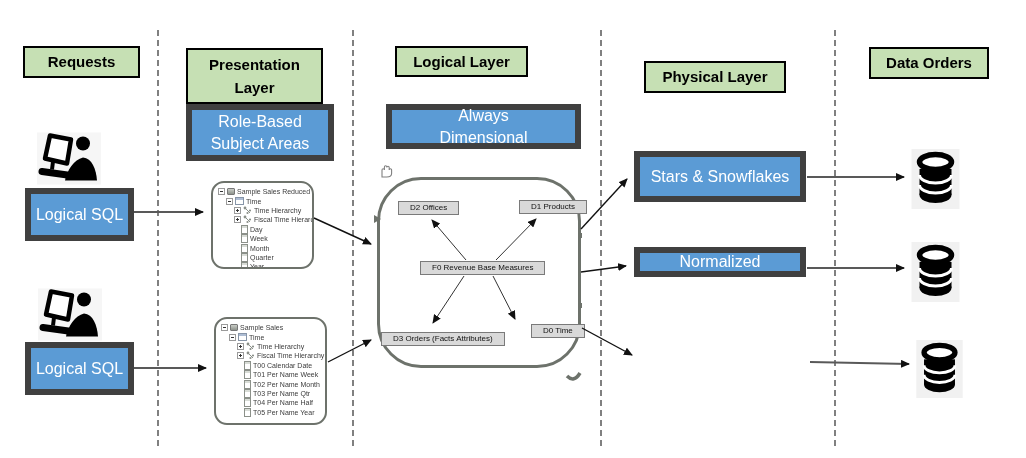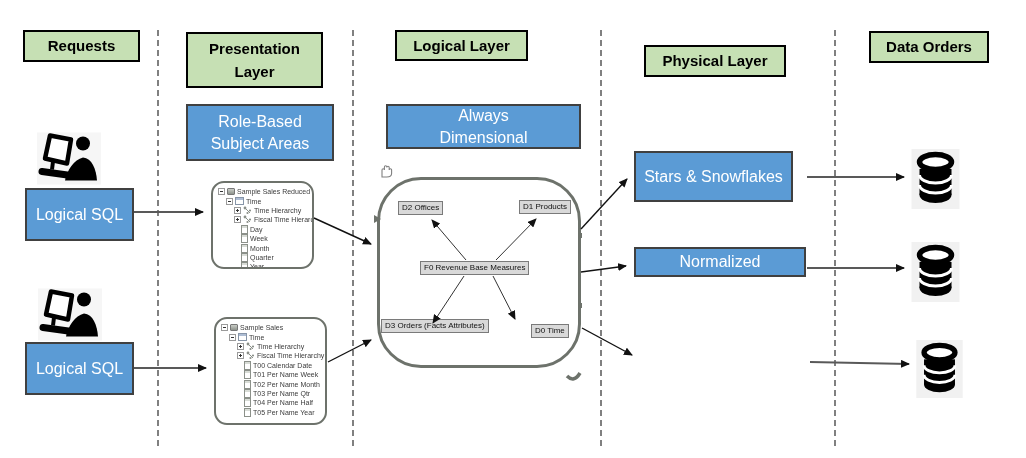--- a/index.html
+++ b/index.html
@@ -2,41 +2,41 @@
 <html><head>
 <meta charset="utf-8">
 <style>
   html,body{margin:0;padding:0;background:#fff;}
   #canvas{position:relative;width:1026px;height:458px;background:#fff;overflow:hidden;
           font-family:"Liberation Sans",sans-serif;}
   .sep{position:absolute;top:30px;height:417px;width:2px;
        background:repeating-linear-gradient(to bottom,#808080 0 6px,transparent 6px 10px);}
   .hdr{position:absolute;background:#C6E0B4;border:2px solid #000;box-sizing:border-box;
        display:flex;align-items:center;justify-content:center;text-align:center;
-       font-weight:bold;font-size:15px;color:#000;line-height:1.55;}
-  .blue{position:absolute;background:#5B9BD5;border:2px solid #404040;box-sizing:border-box;
+       font-weight:bold;font-size:15px;color:#000;line-height:1.55;margin-top:16px;}
+  .blue{position:absolute;background:#5B9BD5;border:6px solid #404040;box-sizing:border-box;
         display:flex;align-items:center;justify-content:center;text-align:center;
         color:#fff;font-size:16px;line-height:1.35;}
   .blue .inner{max-width:122px;}
   .tree{position:absolute;background:#fff;border:2.5px solid #6d726b;border-radius:13px;
         box-sizing:border-box;padding:4px 2px 2px 4px;overflow:hidden;}
   .trow{display:flex;align-items:center;gap:2px;height:9.4px;font-size:7px;color:#3c3c3c;white-space:nowrap;}
   .pl0{padding-left:1px}.pl1{padding-left:9px}.pl2{padding-left:17px}.pl3{padding-left:24px}
   .exp{box-sizing:border-box;width:7px;height:7px;border:1px solid #9a9a9a;background:#fff;position:relative;flex:none;}
   .exp::before{content:"";position:absolute;left:1px;right:1px;top:2px;height:1px;background:#333;}
   .exp.plus::after{content:"";position:absolute;top:1px;bottom:1px;left:2px;width:1px;background:#333;}
   .ico{flex:none;display:inline-block;box-sizing:border-box;}
   .ico-root{width:8px;height:7px;background:linear-gradient(#c9cdc7,#8e938c);border:1px solid #777;border-radius:1px;}
   .ico-table{width:9px;height:8px;background:#fff;border:1px solid #8795a8;box-shadow:inset 0 2px 0 #aebdd4;}
   .ico-col{width:7px;height:9px;background:#fff;border:1px solid #8b9089;box-shadow:inset 0 2px 0 #d8dcd6;}
   .tlabel{white-space:nowrap;}
   .schema-panel{position:absolute;left:377px;top:177px;width:204px;height:191px;
         background:#fff;border:3px solid #6d726b;border-radius:44px;box-sizing:border-box;}
   .node{position:absolute;background:#D9D9D9;border:1px solid #7a7a7a;color:#111;
-        font-size:8px;padding:2px 3px;white-space:nowrap;line-height:1;}
+        font-size:8px;padding:2px 11px;white-space:nowrap;line-height:1;}
   .person,.db{position:absolute;}
   svg.overlay{position:absolute;left:0;top:0;pointer-events:none;}
 </style>
 </head>
 <body>
 
 <div id="canvas">
 
   <div class="sep" style="left:157px"></div>
   <div class="sep" style="left:352px"></div>
@@ -87,21 +87,21 @@
     </div>
   <div class="blue" style="left:25px;top:342px;width:109px;height:53px">
       <span>Logical SQL</span>
     </div>
   <div class="blue" style="left:186px;top:104px;width:148px;height:57px">
       <span class="inner">Role-Based Subject Areas</span>
     </div>
   <div class="blue" style="left:386px;top:104px;width:195px;height:45px">
       <span class="inner" style="max-width:110px">Always Dimensional</span>
     </div>
-  <div class="blue" style="left:634px;top:151px;width:159px;height:51px">
+  <div class="blue" style="left:634px;top:151px;width:172px;height:51px">
       <span>Stars &amp; Snowflakes</span>
     </div>
   <div class="blue" style="left:634px;top:247px;width:172px;height:30px">
       <span>Normalized</span>
     </div>
 
   <div class="tree" style="left:211px;top:181px;width:103px;height:88px">
     <div class="trow pl0">
         <span class="exp"></span>
         <span class="ico ico-root"></span>
@@ -211,21 +211,21 @@
       </div>
   </div>
 
   <div class="schema-panel"></div>
   <svg style="position:absolute;left:377px;top:162px" width="18" height="16" viewBox="0 0 18 16">
     <path d="M5,15 V8 a1.2,1.2 0 0 1 2.4,0 V5 a1.2,1.2 0 0 1 2.4,0 v0.5 a1.2,1.2 0 0 1 2.4,0 V8 a1.2,1.2 0 0 1 2.4,0 v3.5 c0,2.2 -2.2,3.5 -4.8,3.5 z" fill="#fff" stroke="#808080" stroke-width="1.1"></path>
   </svg>
   <div class="node" style="left:398px;top:201px"><span>D2 Offices</span></div>
   <div class="node" style="left:519px;top:200px"><span>D1 Products</span></div>
   <div class="node" style="left:420px;top:261px"><span>F0 Revenue Base Measures</span></div>
-  <div class="node" style="left:381px;top:319px"><span>D3 Orders (Facts Attributes)</span></div>
+  <div class="node" style="left:381px;top:332px"><span>D3 Orders (Facts Attributes)</span></div>
   <div class="node" style="left:531px;top:324px"><span>D0 Time</span></div>
 
   <div class="db" style="left:911px;top:149px">
     <svg width="49" height="60" viewBox="0 0 48 60">
         <rect width="48" height="60" fill="#f1f1f1"></rect>
         <ellipse cx="24" cy="46" rx="16" ry="8" fill="#000"></ellipse>
         <rect x="8" y="20" width="32" height="26" fill="#000"></rect>
         <path d="M8,26 a16,8 0 0 0 32,0" stroke="#fff" stroke-width="3" fill="none"></path>
         <path d="M8,36 a16,8 0 0 0 32,0" stroke="#fff" stroke-width="3" fill="none"></path>
         <ellipse cx="24" cy="13" rx="16" ry="7.5" fill="#fff" stroke="#000" stroke-width="5.5"></ellipse>

